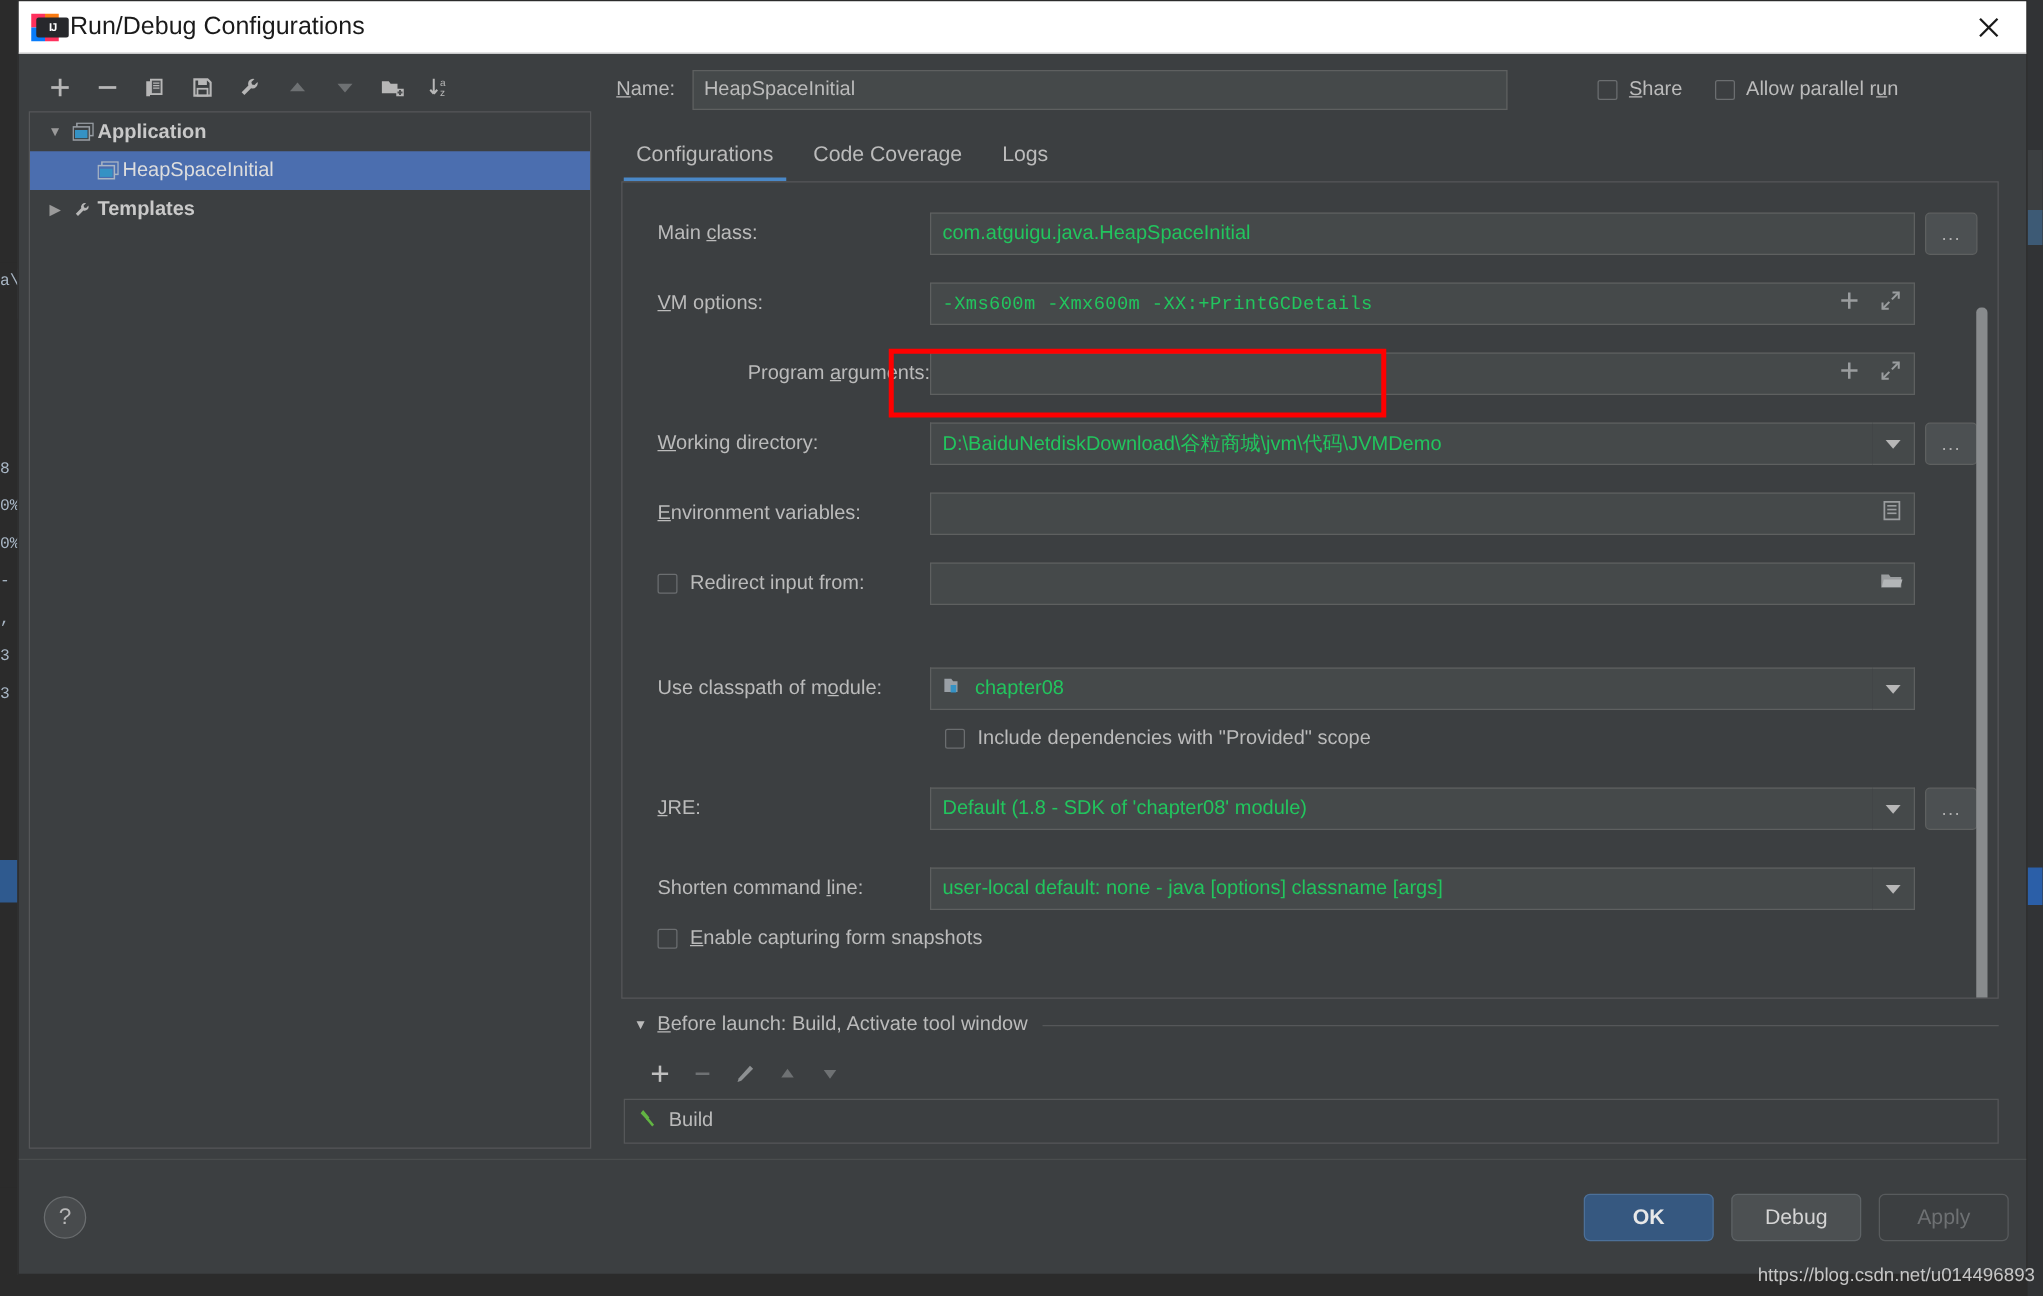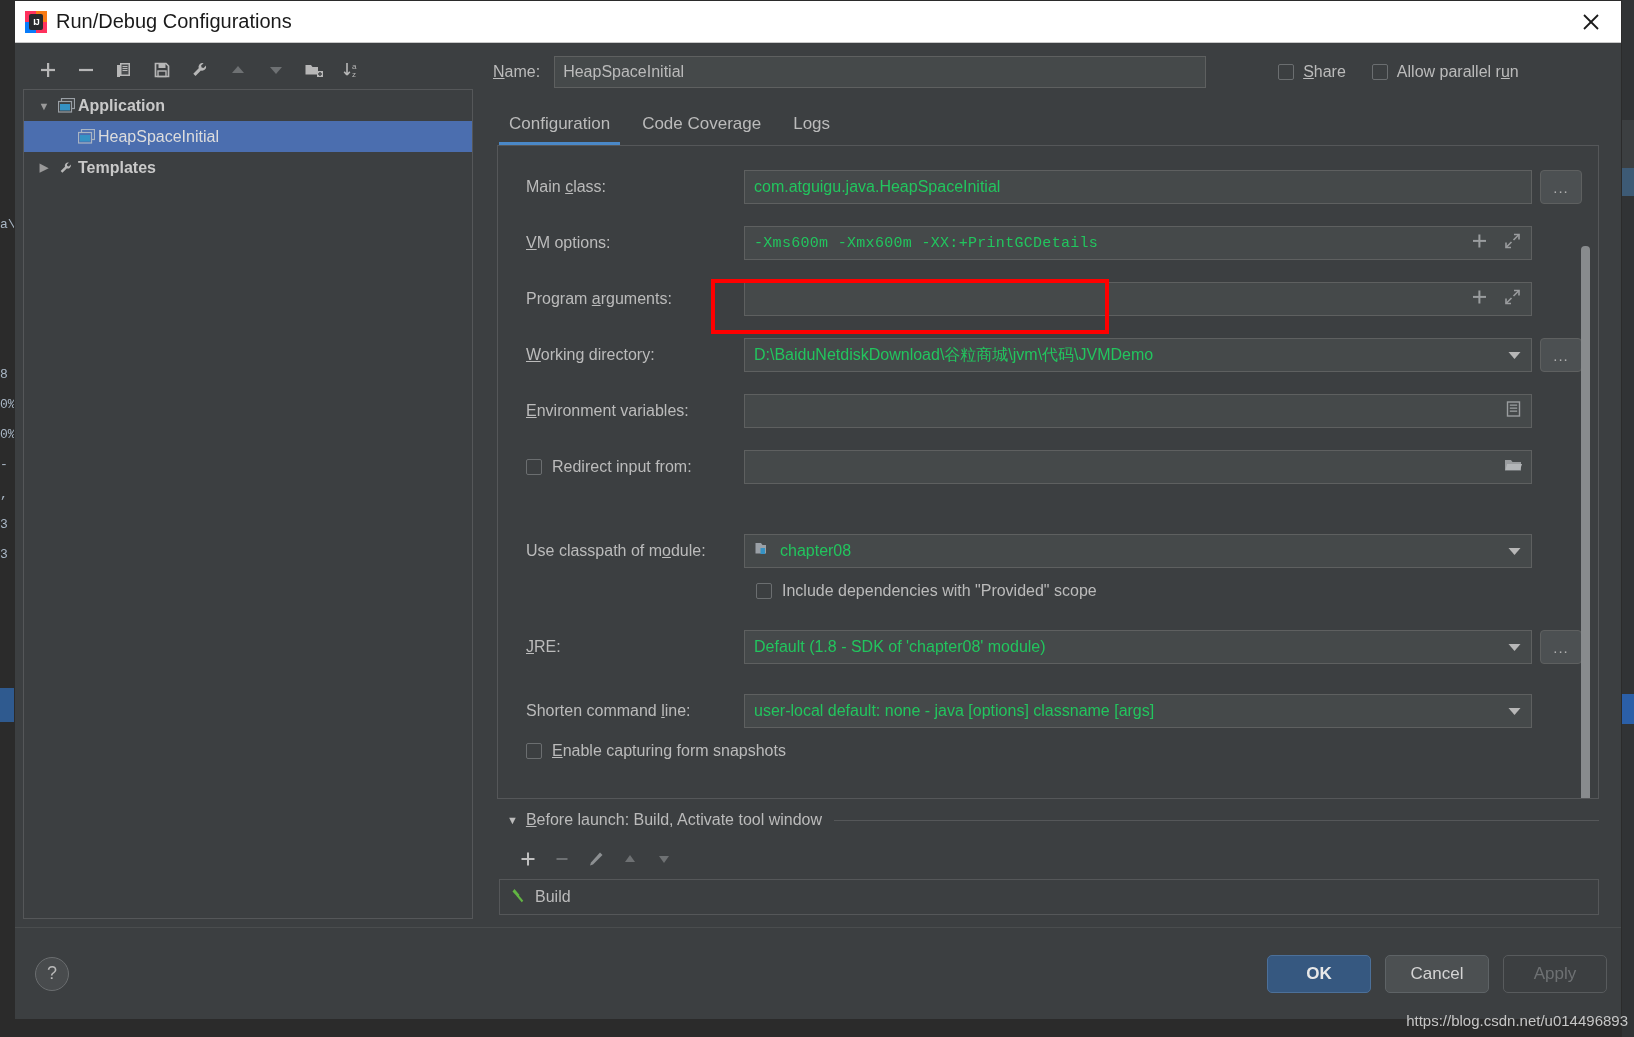--- a/index.html
+++ b/index.html
@@ -65,21 +65,21 @@
   }
   #titlebar .app-icon {
     width: 22px; height: 22px; margin-left: 10px; margin-right: 9px;
     position: relative; flex: 0 0 auto;
   }
   #titlebar .app-icon .q1 { position:absolute; left:0; top:0; width:11px; height:11px; background:#fe315d; }
   #titlebar .app-icon .q2 { position:absolute; left:11px; top:0; width:11px; height:11px; background:#f97a12; }
   #titlebar .app-icon .q3 { position:absolute; left:0; top:11px; width:11px; height:11px; background:#087cfa; }
   #titlebar .app-icon .q4 { position:absolute; left:11px; top:11px; width:11px; height:11px; background:#fe315d; }
   #titlebar .app-icon .mid {
-    position:absolute; left:4px; top:3px; width:14px; height:16px;
+    position:absolute; left:4px; top:3px; width:26px; height:16px;
     background:#27282c; border-radius:2px; color:#fff; font-size:9px;
     font-family:"Liberation Sans", sans-serif; font-weight:bold;
     display:flex; align-items:center; justify-content:center; letter-spacing:-1px;
   }
   #title-text {
     color: #1a1a1a; font-size: 20px; font-weight: 400;
     font-family: "Liberation Sans", sans-serif;
   }
   #close-btn {
     position: absolute; right: 0; top: 0; width: 60px; height: 41px;
@@ -420,21 +420,21 @@
           <span class="cbx-label"><u>S</u>hare</span>
         </div>
         <div class="cbx-wrap" style="margin-left:26px;">
           <span class="cbx"></span>
           <span class="cbx-label">Allow parallel r<u>u</u>n</span>
         </div>
       </div>
 
       <div id="tabs">
         <div class="tab active">
-          <span>Configuration</span>
+          <span>Configurations</span>
         </div>
         <div class="tab">
           <span>Code Coverage</span>
         </div>
         <div class="tab">
           <span>Logs</span>
         </div>
       </div>
 
       <div id="content-card">
@@ -467,21 +467,21 @@
                       <path d="M8 16 H3 V11" stroke="#9a9d9f" stroke-width="1.6" fill="none"></path>
                       <path d="M3 16 L8.5 10.5" stroke="#9a9d9f" stroke-width="1.6" fill="none"></path>
                     </svg>
                   </span>
                 </div>
               </div>
               <div style="width:50px;flex:0 0 auto;"></div>
             </div>
           </div>
 
-          <div class="row" style="margin-bottom:22px;">
+          <div class="row" style="margin-bottom:22px;text-align:right;">
             <span class="lbl">Program <u>a</u>rguments:</span>
             <div class="ctl">
               <div class="expand-field">
                 <div class="txt"></div>
                 <div class="inline-icons">
                   <span>
                     <svg width="19" height="19" viewBox="0 0 19 19">
                       <rect x="8.4" y="3" width="2" height="13" fill="#9a9d9f"></rect>
                       <rect x="3" y="8.4" width="13" height="2" fill="#9a9d9f"></rect>
                     </svg>
@@ -662,19 +662,19 @@
     </div>
 
     <div id="vm-highlight" style="left:696px; top:236px; width:398px; height:55px;"></div>
 
   </div>
 
   <div id="footer">
     <div id="help-btn">?</div>
     <div id="footer-actions">
       <div class="dlg-btn primary">OK</div>
-      <div class="dlg-btn normal">Cancel</div>
+      <div class="dlg-btn normal">Debug</div>
       <div class="dlg-btn disabled">Apply</div>
     </div>
   </div>
 </div>
 
 <div id="watermark">https://blog.csdn.net/u014496893</div>
 
 </body></html>

